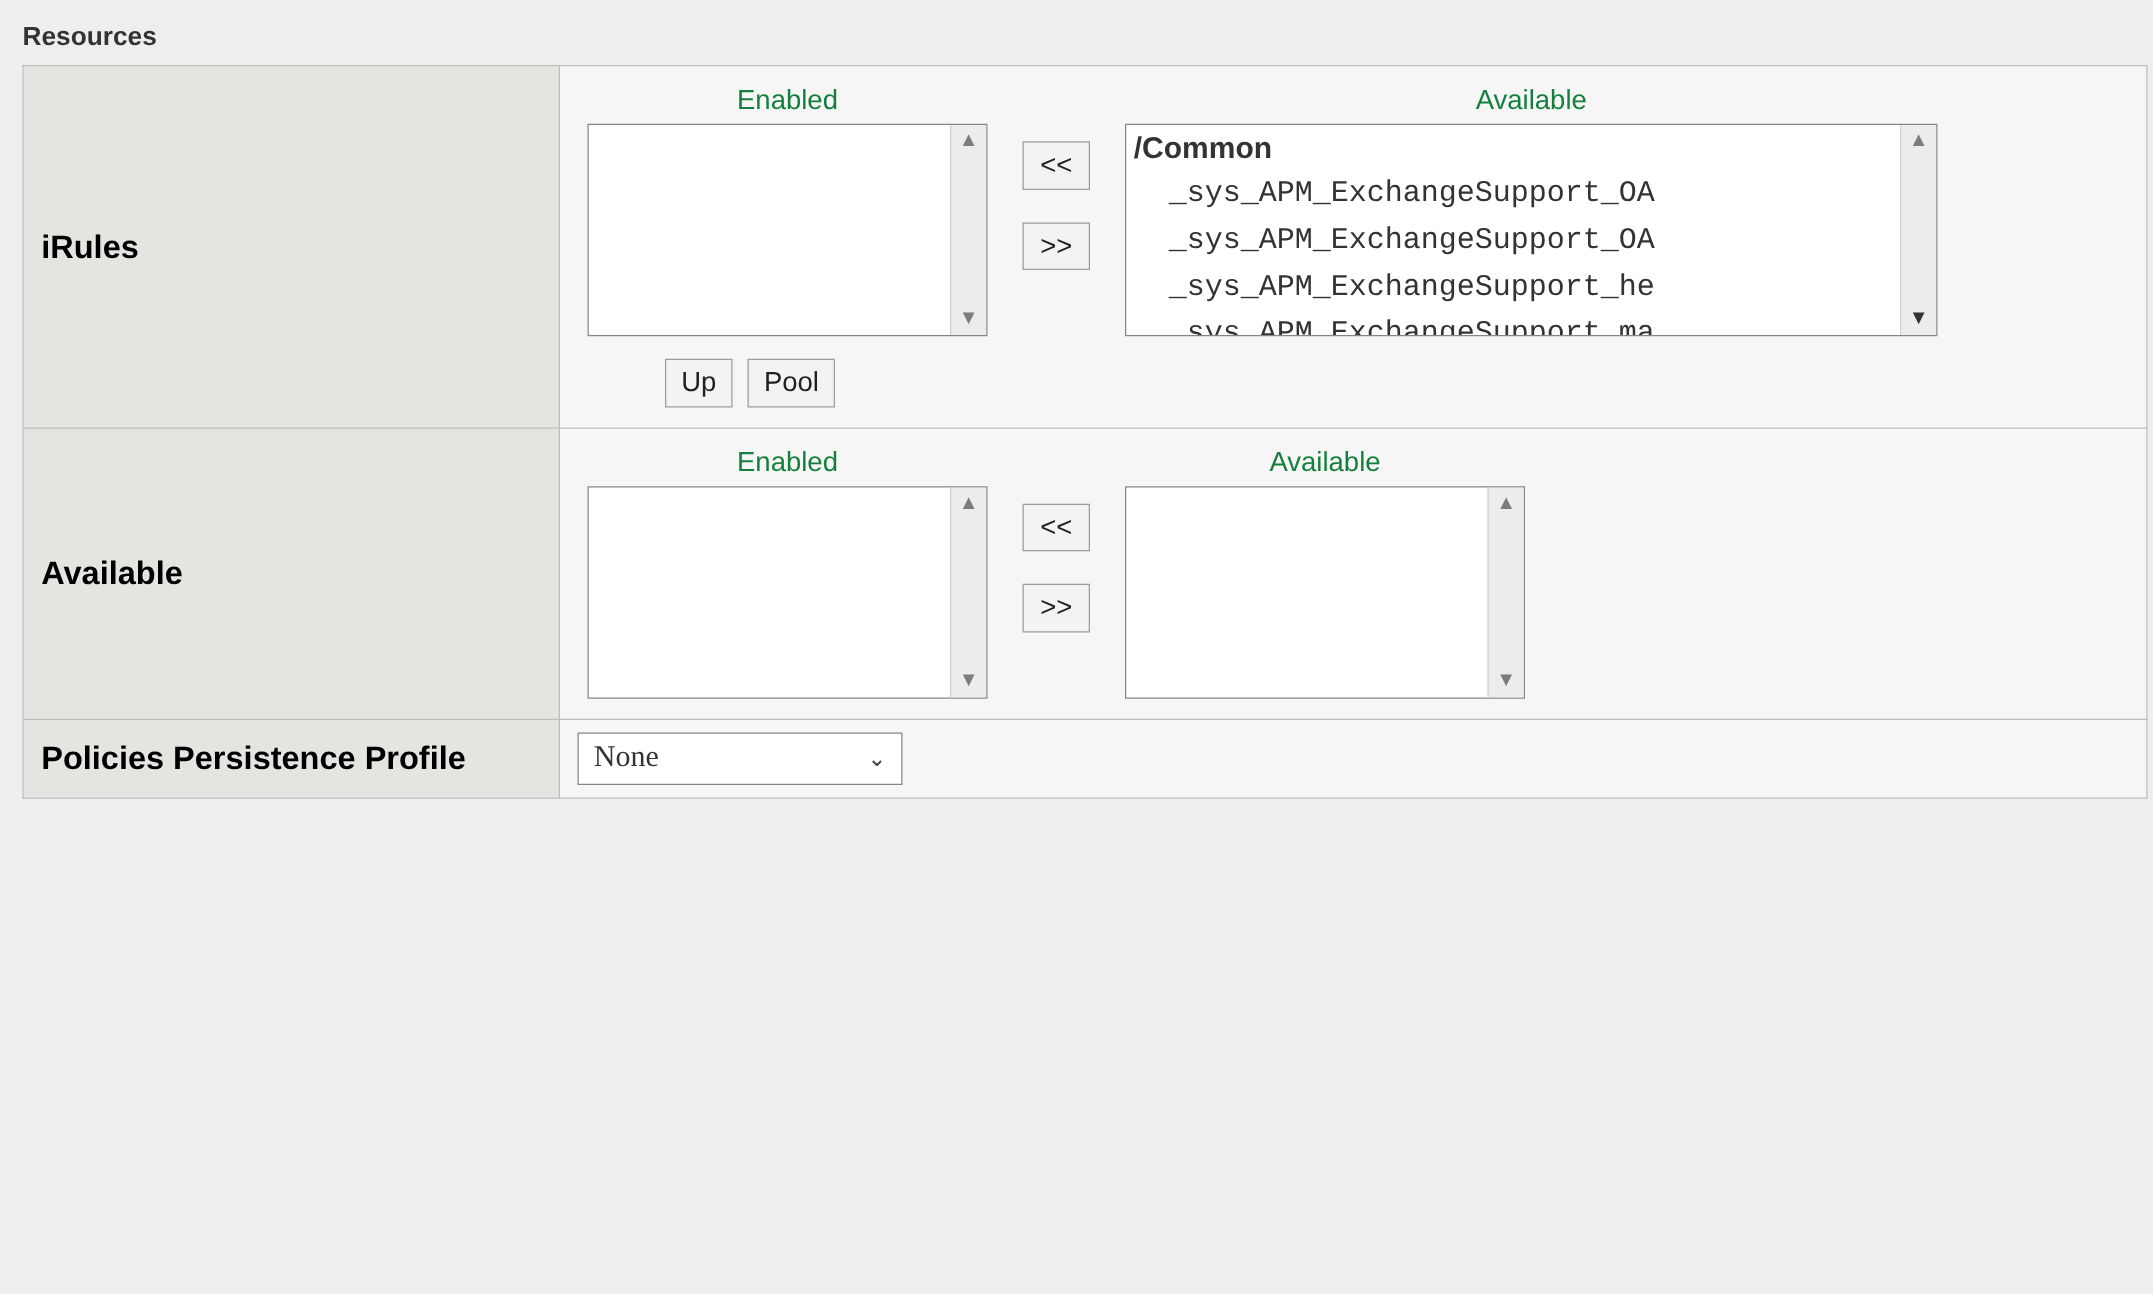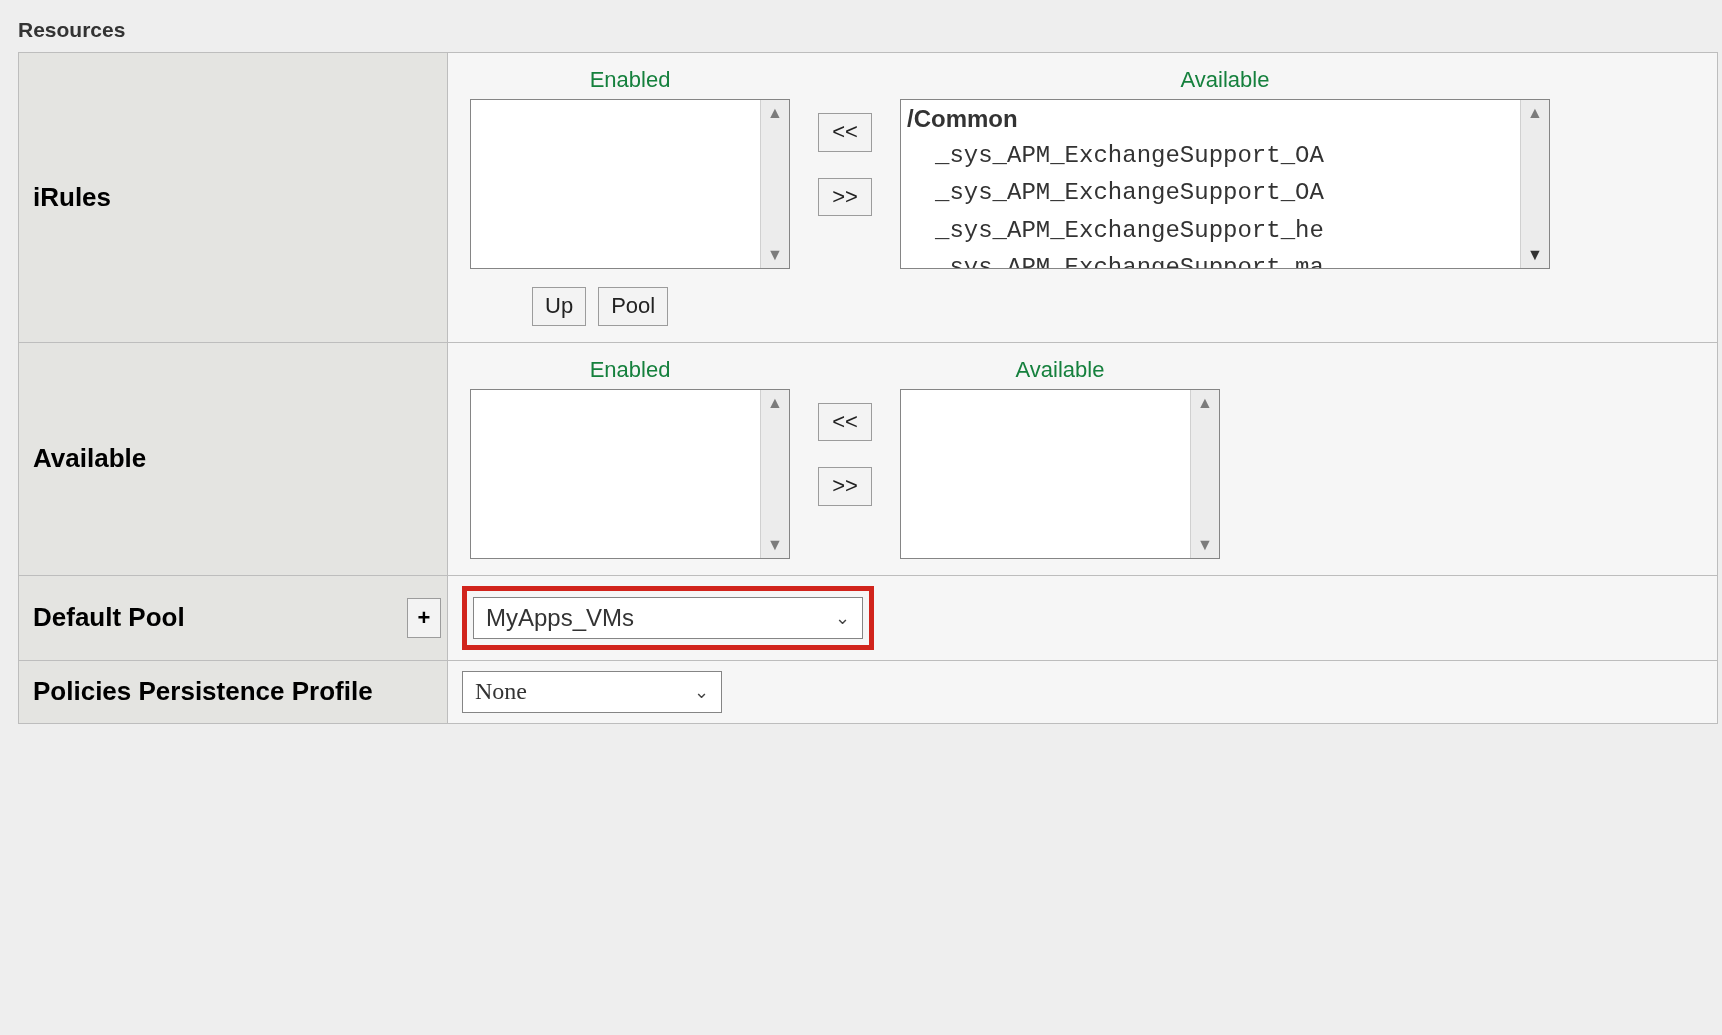--- a/index.html
+++ b/index.html
@@ -242,36 +242,20 @@
                 <div class="scroll-affordance">
                   <span class="tri">▲</span>
                   <span class="tri">▼</span>
                 </div>
               </div>
             </div>
           </div>
         </td>
       </tr>
 
-      <tr>
-        <td class="label-cell" style="position:relative;">
-          <span>Default Pool</span>
-          <span class="plus-btn" style="position:absolute; right:6px; top:50%; transform:translateY(-50%);">+</span>
-        </td>
-        <td>
-          <div class="select-row">
-            <span class="highlight">
-              <span class="fake-select">
-                <span>MyApps_VMs</span>
-                <span class="chev">⌄</span>
-              </span>
-            </span>
-          </div>
-        </td>
-      </tr>
 
       <tr>
         <td class="label-cell">Policies Persistence Profile</td>
         <td>
           <span class="fake-select w-260">
             <span>None</span>
             <span class="chev">⌄</span>
           </span>
         </td>
       </tr>

